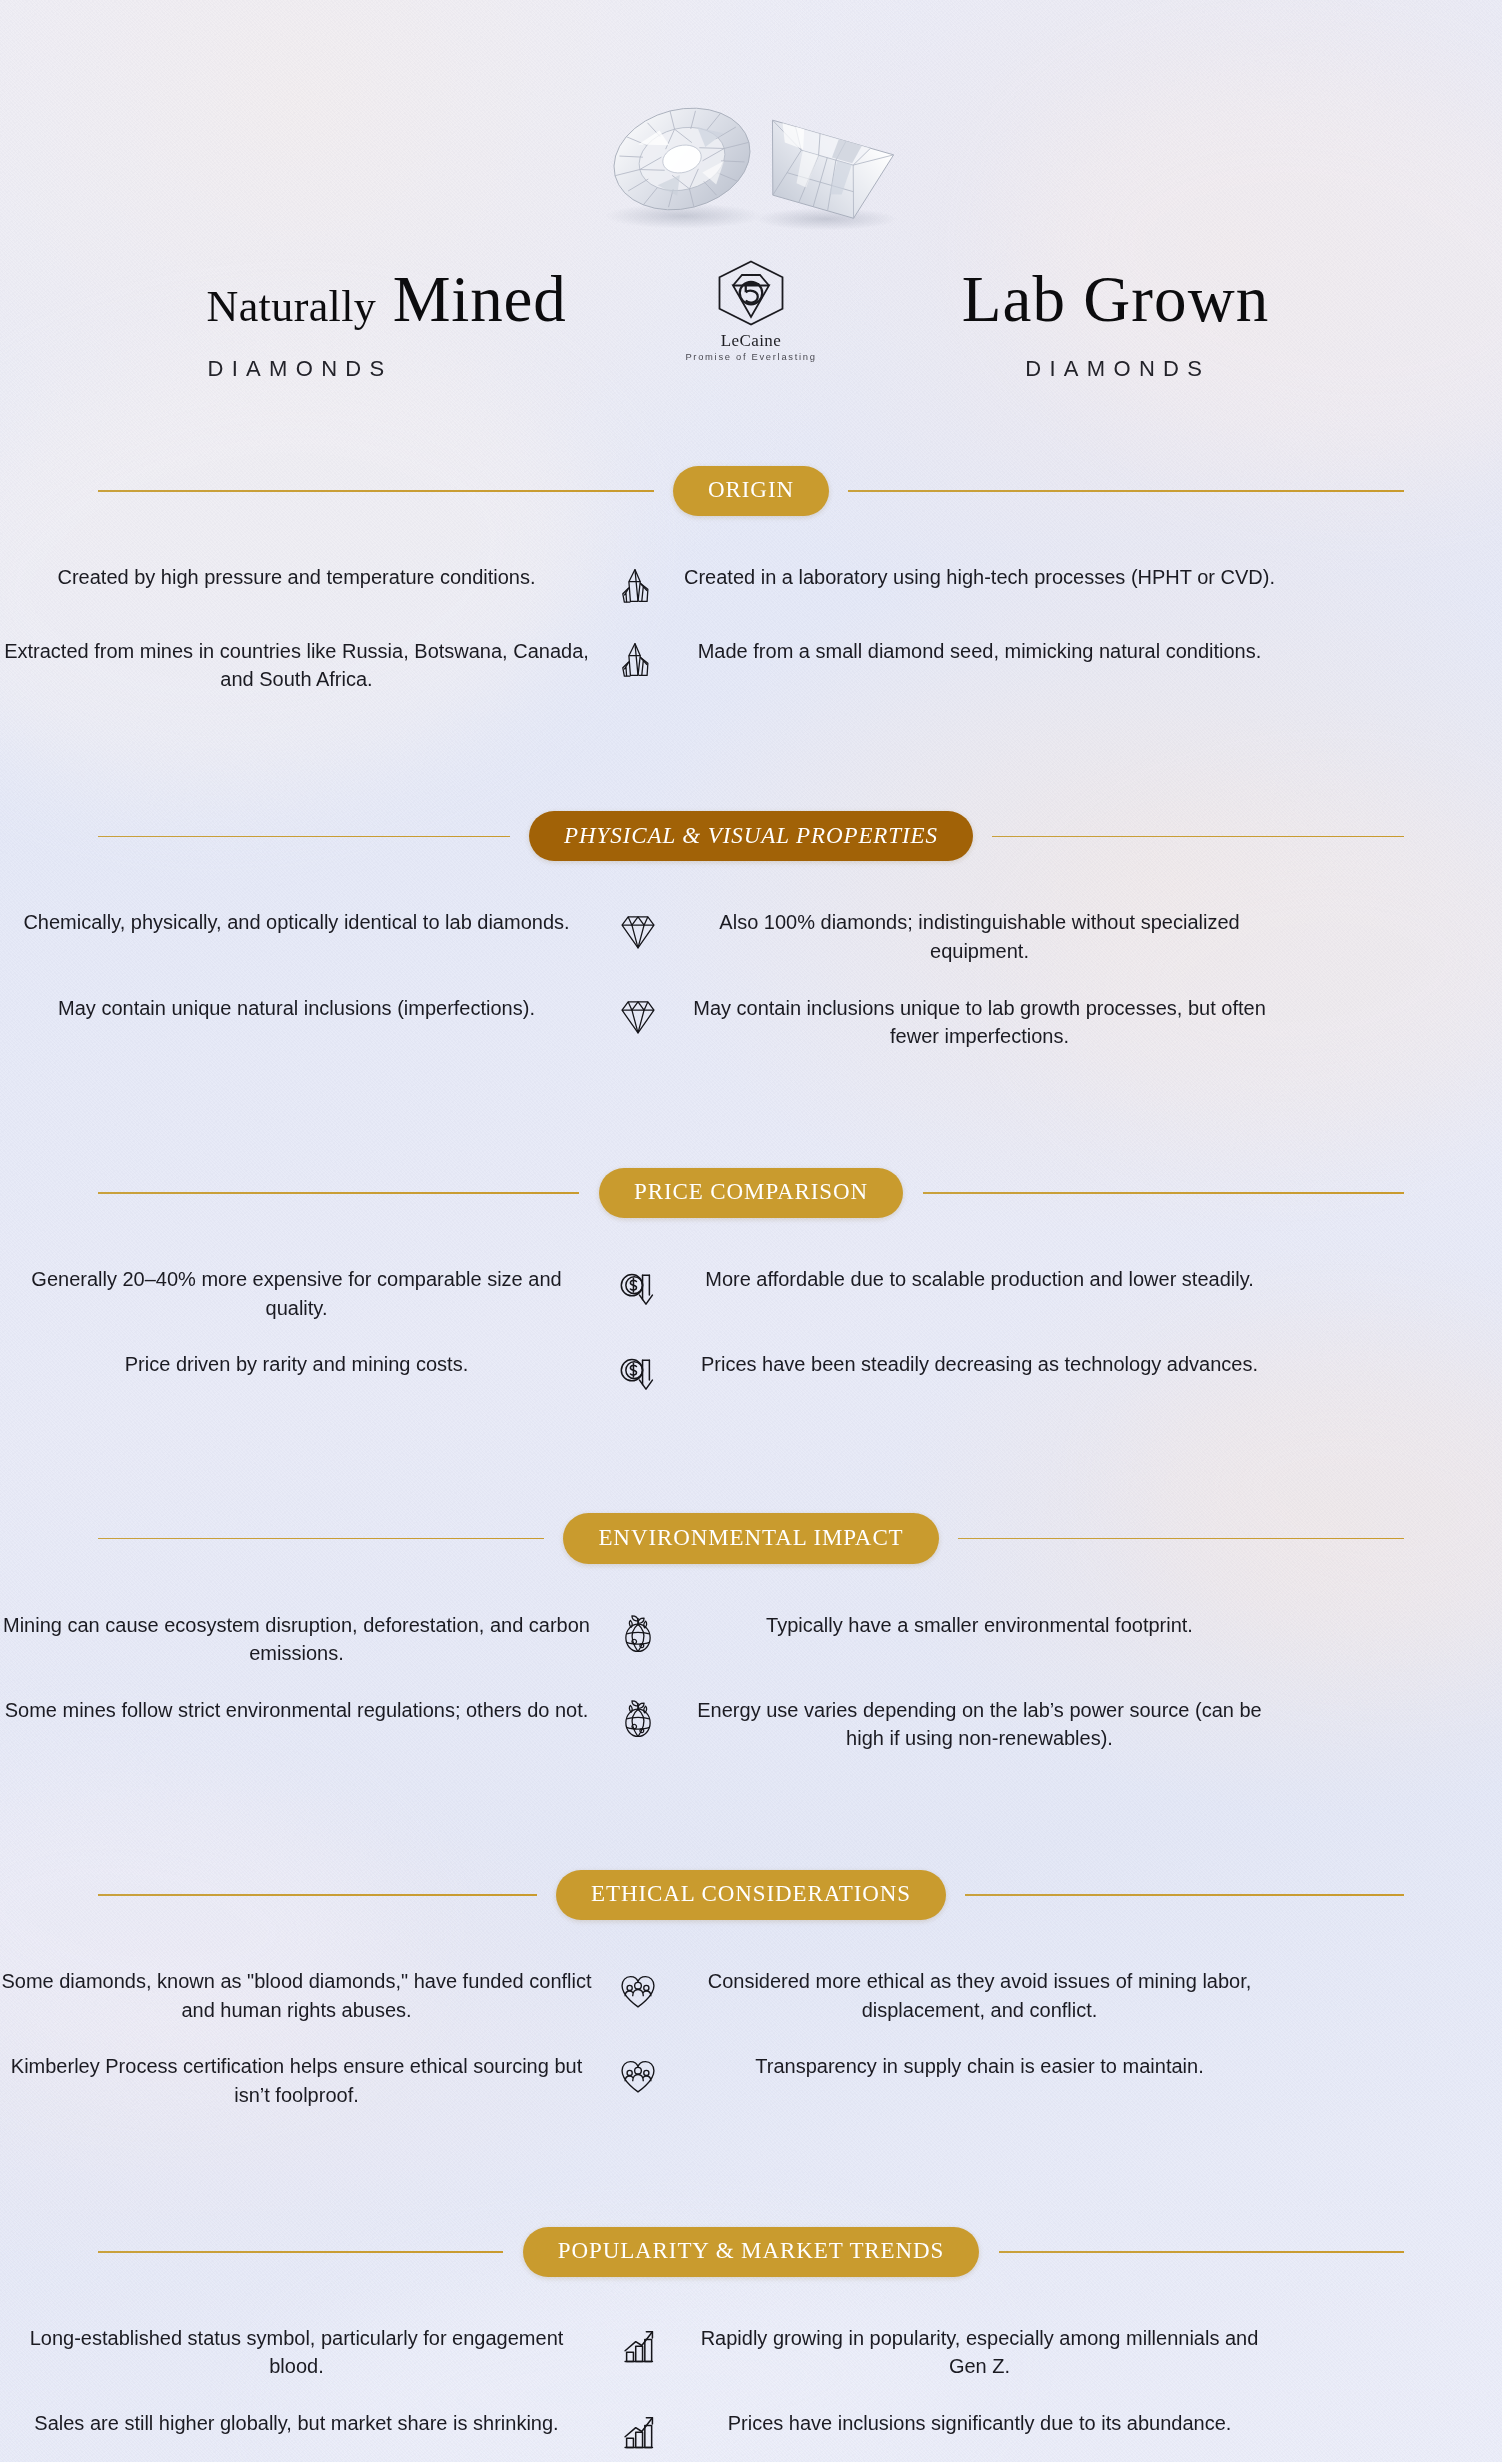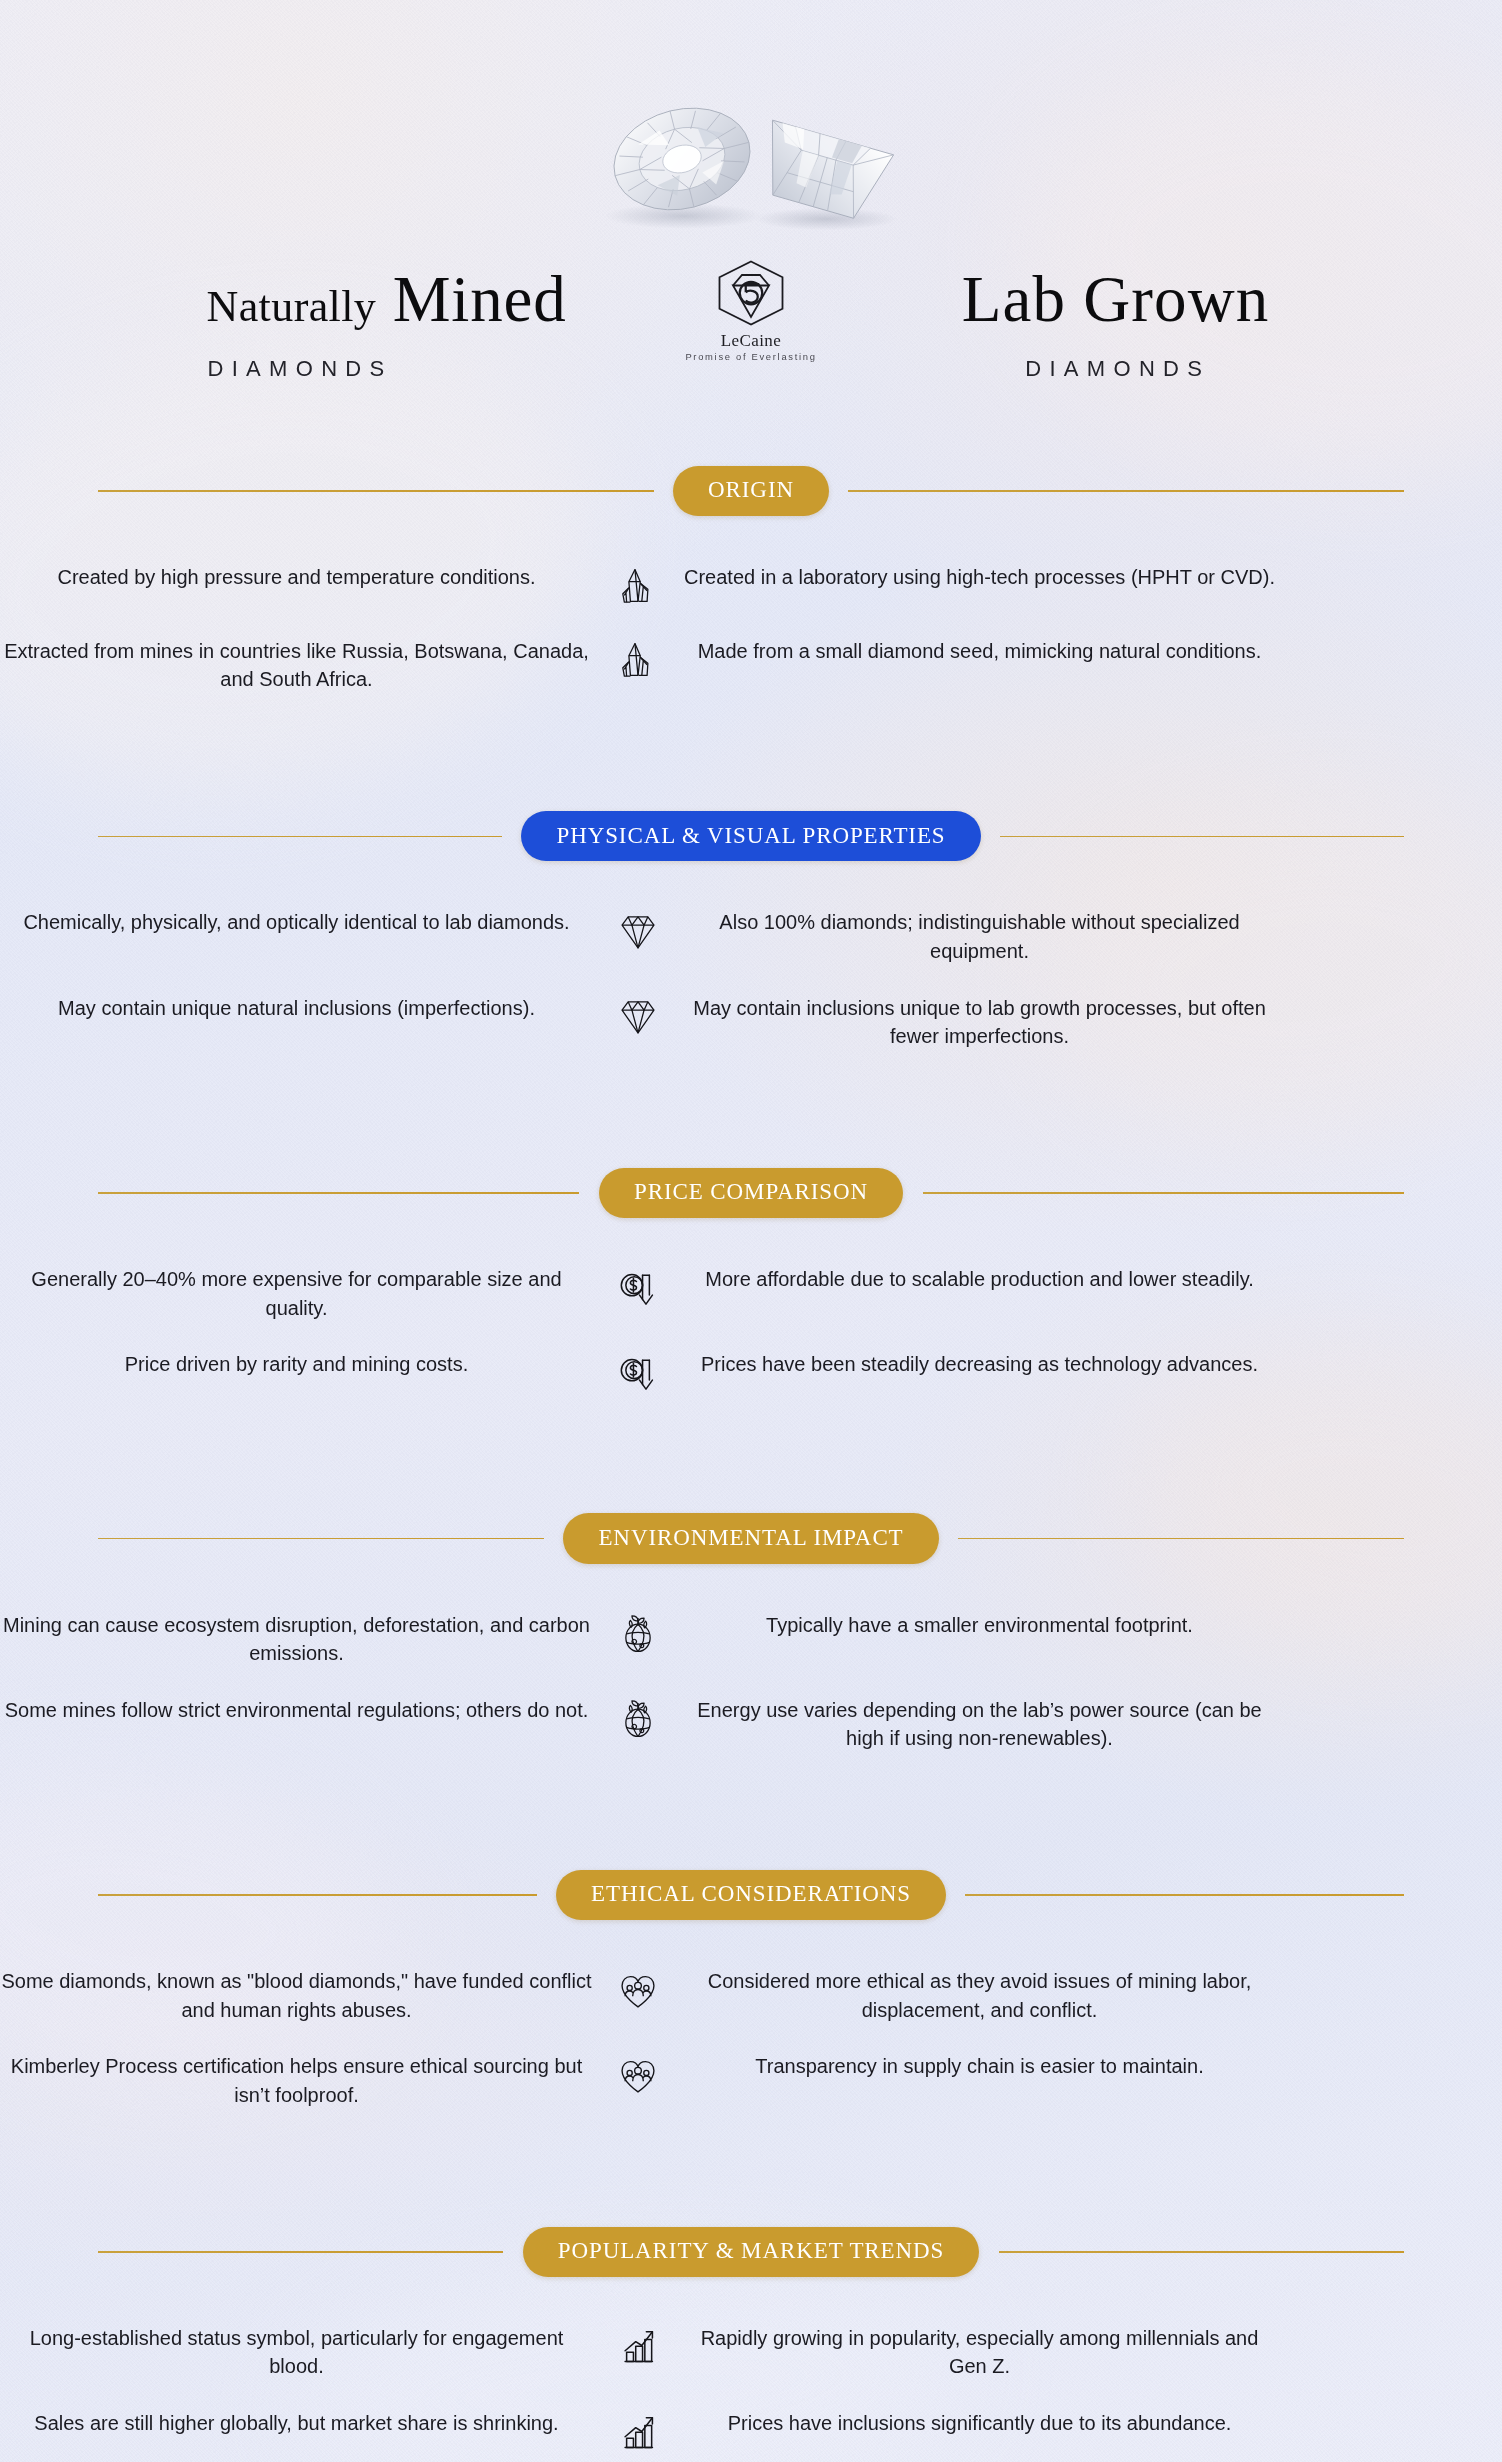--- a/index.html
+++ b/index.html
@@ -260,21 +260,21 @@
   </svg>
 </div>
             <div class="cell right">Made from a small diamond seed, mimicking natural conditions.</div>
           </div>
         </div>
       </div>
       <div class="sec-gap-1"></div>
       <div class="section">
         <div class="sec-head">
           <div class="rule l" style="background: linear-gradient(90deg, rgb(201, 161, 60), rgb(201, 155, 46));"></div>
-          <div class="badge" style="background: #1d4ed8;">PHYSICAL &amp; VISUAL PROPERTIES</div>
+          <div class="badge" style="background: #a16207; font-style: italic;">PHYSICAL &amp; VISUAL PROPERTIES</div>
           <div class="rule r" style="background: linear-gradient(90deg, rgb(201, 161, 60), rgb(201, 155, 46));"></div>
         </div>
         <div class="rows">
           <div class="row">
             <div class="cell left">Chemically, physically, and optically identical to lab diamonds.</div>
             <div class="ico">
   <svg width="44" height="44" viewBox="0 0 58 58" fill="none" stroke="#15151a" stroke-width="1.7" stroke-linejoin="round">
     <path d="M8,20 L50,20 L29,50 Z"></path>
                 <path d="M8,20 L16,9 L42,9 L50,20"></path>
     <path d="M16,9 L21,20 L29,9 L37,20 L42,9"></path>

